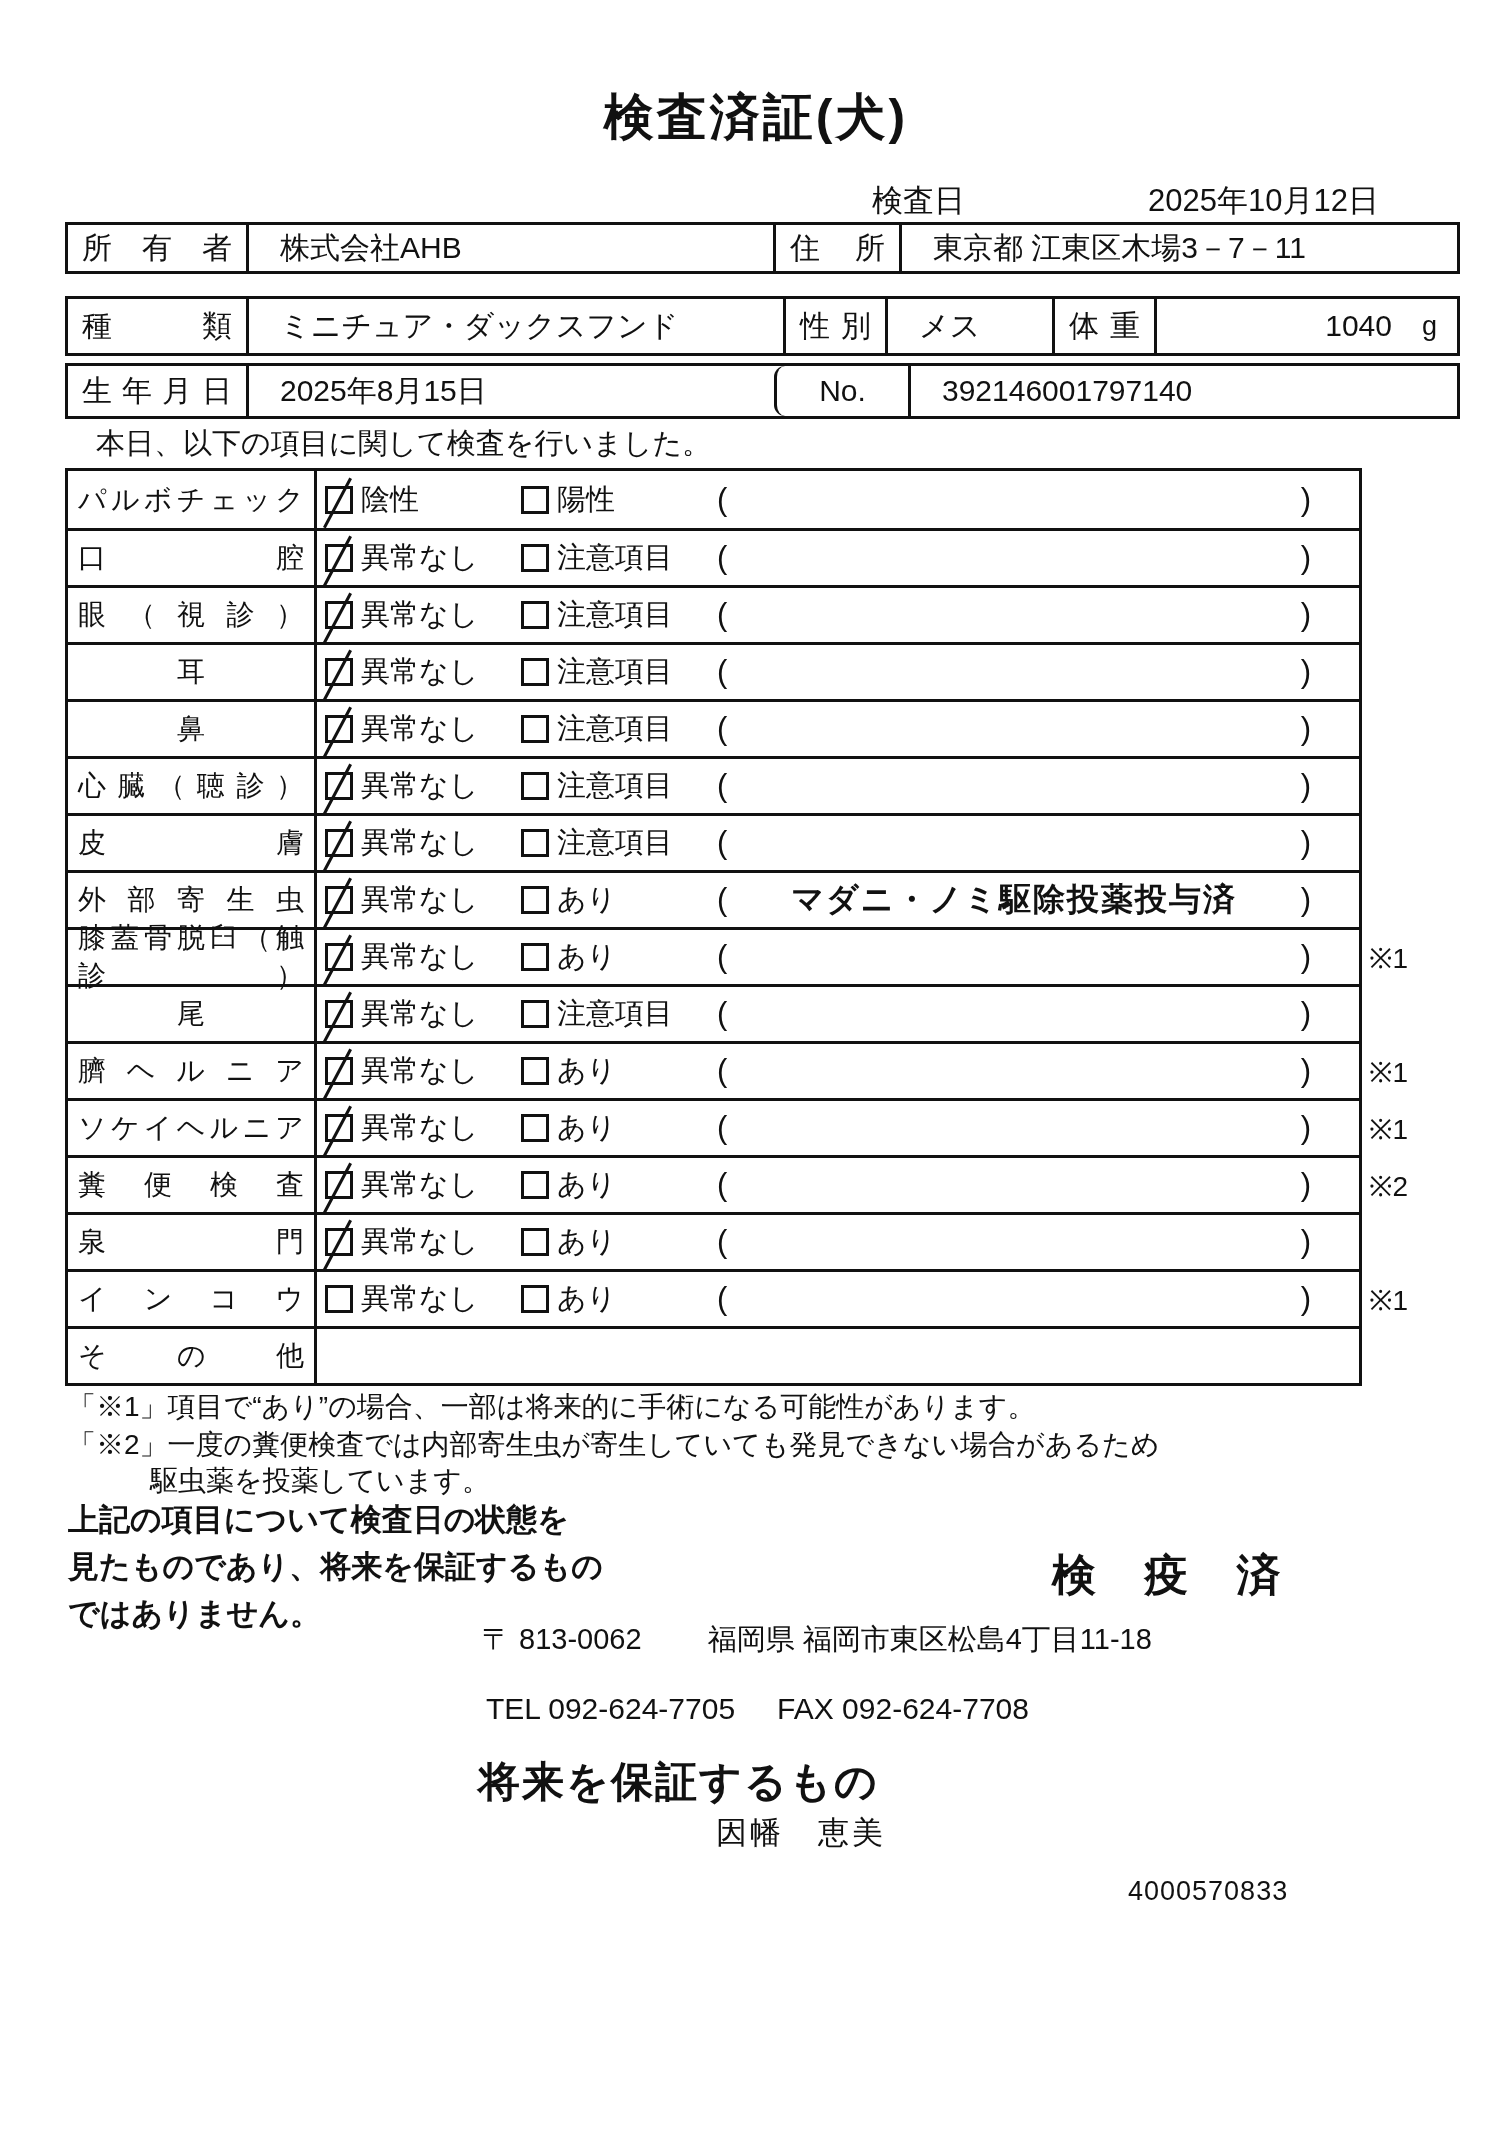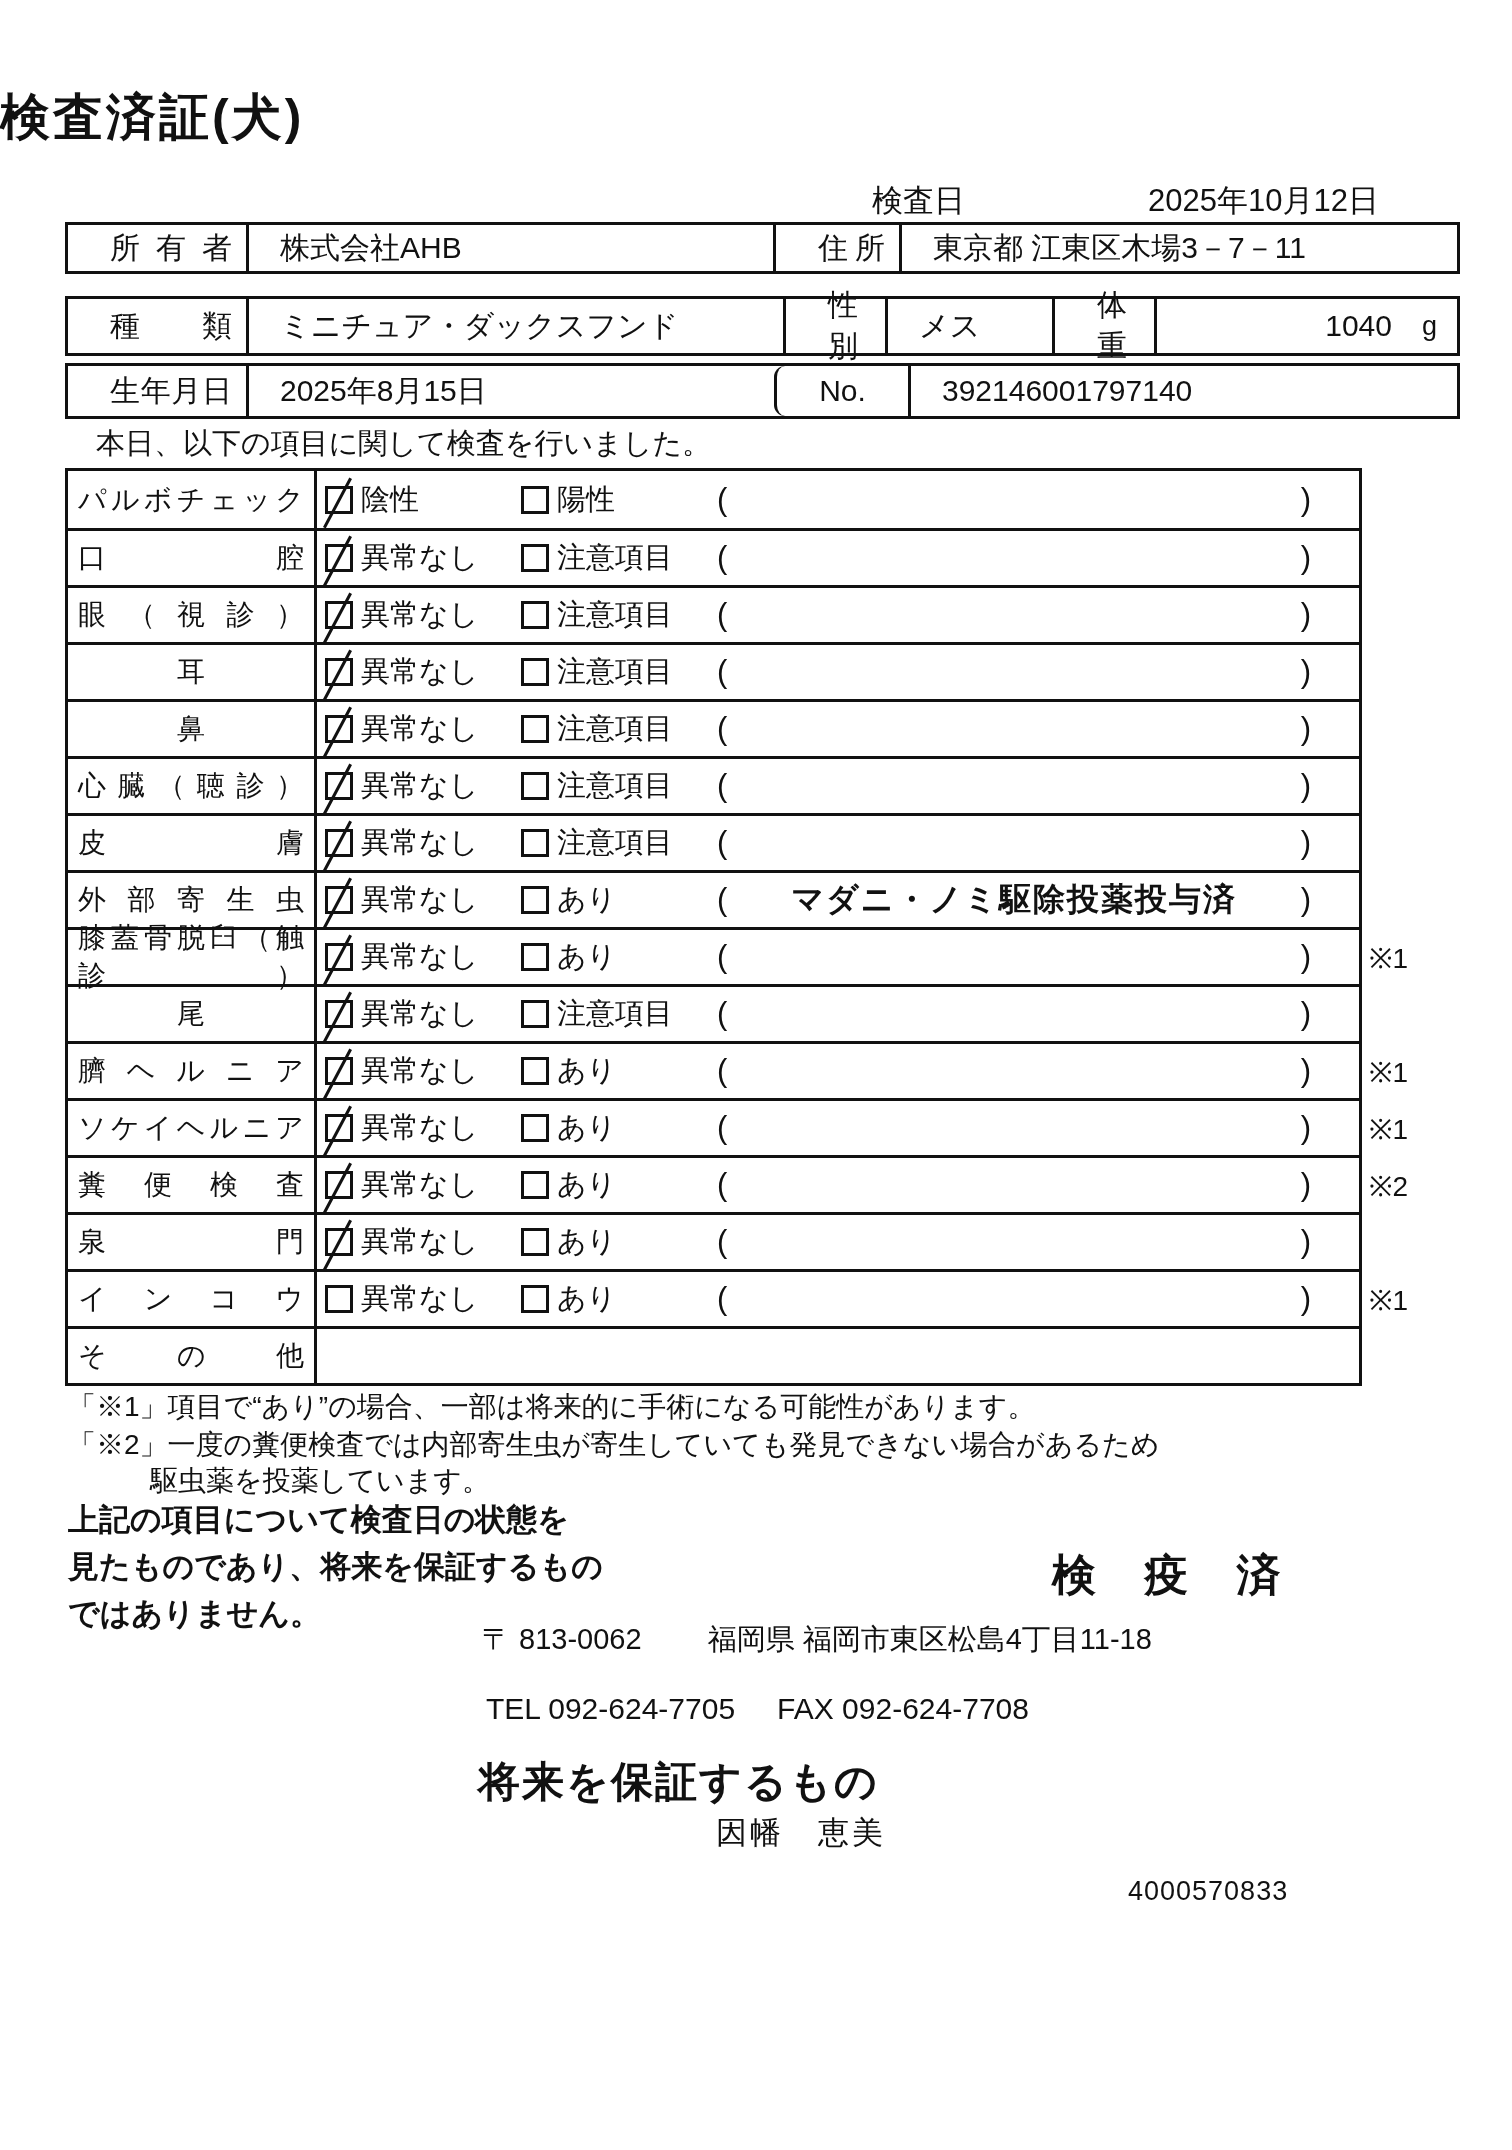--- a/index.html
+++ b/index.html
@@ -1,30 +1,30 @@
 <!DOCTYPE html>
 <html><head>
 <meta charset="utf-8">
 <style>
   html,body{margin:0;padding:0;background:#ffffff;}
   .page{position:relative;width:1512px;height:2150px;background:#ffffff;
         font-family:"Liberation Sans",sans-serif;color:#111;overflow:hidden;}
 
-  .title{position:absolute;top:84px;left:0;width:100%;
+  .title{position:absolute;top:84px;left:0;width:100%;text-align:center;
          font-size:50px;font-weight:bold;letter-spacing:3px;margin:0;}
 
   .exam-date-label{position:absolute;top:180px;left:872px;font-size:31px;}
   .exam-date-value{position:absolute;top:180px;left:1148px;font-size:31px;}
 
   .tbl{position:absolute;left:65px;display:flex;align-items:stretch;
        border:3px solid #111;box-sizing:border-box;}
   .cell{display:flex;align-items:center;box-sizing:border-box;
         border-left:3px solid #111;font-size:30px;padding:0 14px;}
   .cell:first-child{border-left:none;}
-  .cell.lab>span{display:block;width:100%;text-align:justify;text-align-last:justify;margin-left:28px;}
+  .cell.lab>span{display:block;width:100%;text-align:justify;text-align-last:justify;}
   .cell.val{padding-left:31px;}
   .owner{top:222px;width:1395px;height:52px;}
   .info{top:296px;width:1395px;height:60px;}
   .birth{top:363px;width:1395px;height:56px;}
   .w178{width:178px;flex:none;} .w527{width:527px;flex:none;} .w126{width:126px;flex:none;}
   .w537{width:537px;flex:none;} .w102{width:102px;flex:none;} .w167{width:167px;flex:none;}
   .w528{width:528px;flex:none;} .w134{width:134px;flex:none;border-radius:11px;}
   .grow{flex:1;}
   .cell.wt{justify-content:flex-end;gap:30px;padding-right:20px;}
   .cell.no-lab{justify-content:center;}

